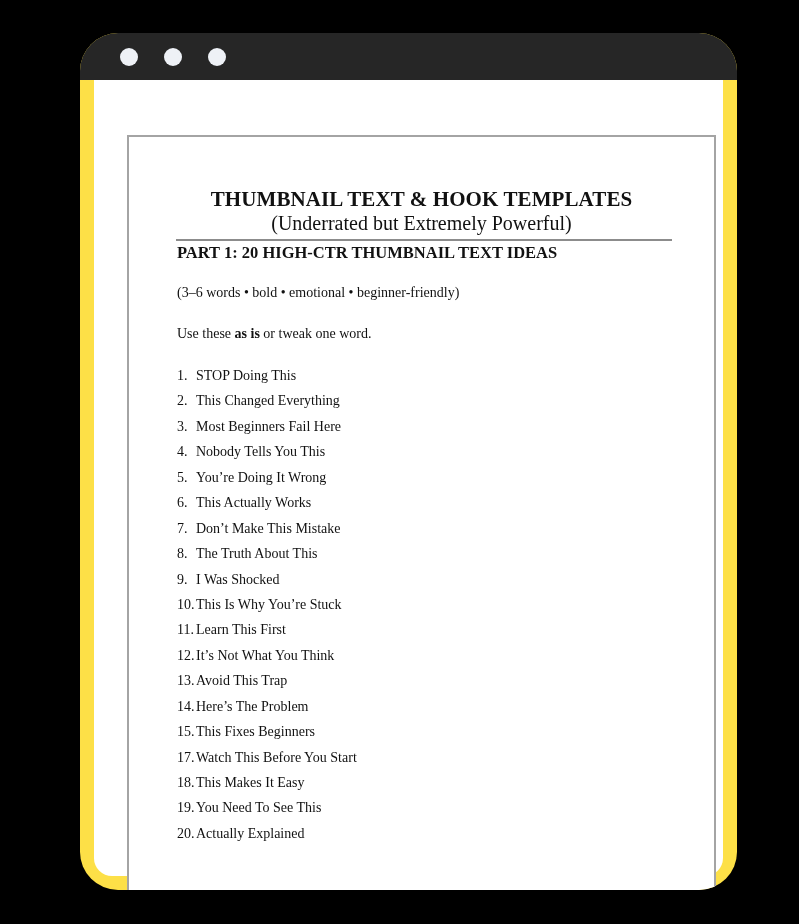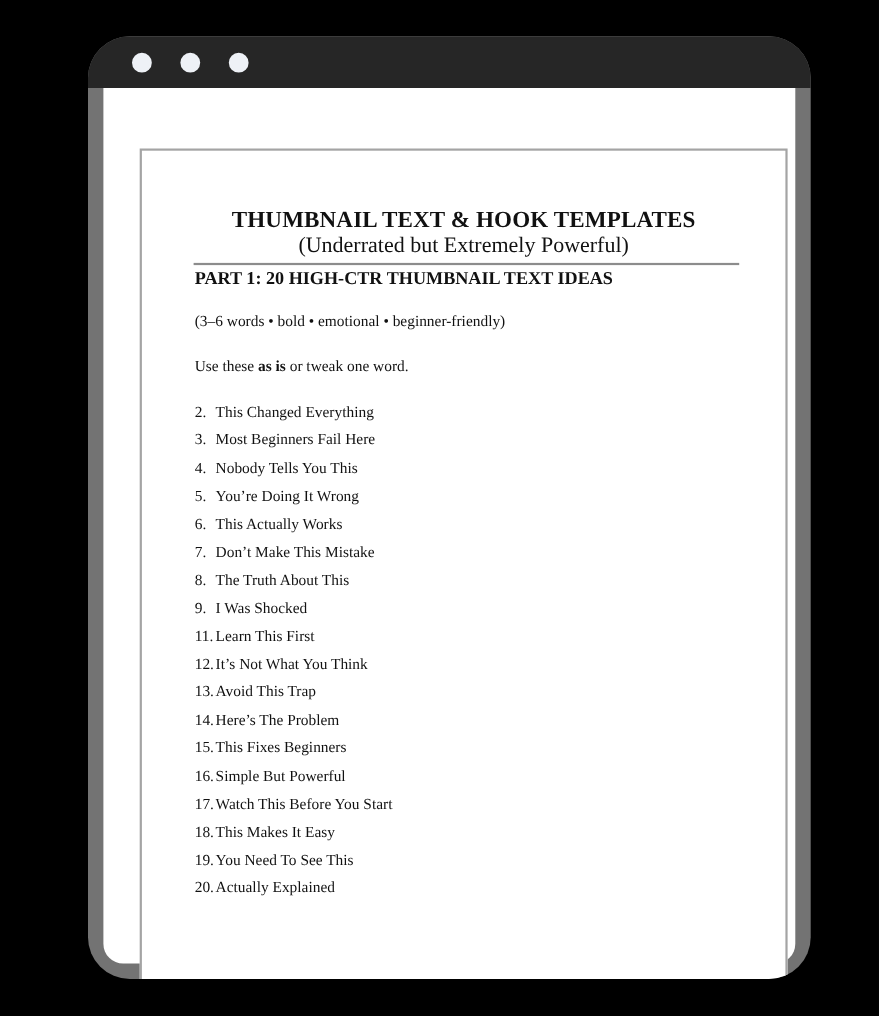--- a/index.html
+++ b/index.html
@@ -10,21 +10,21 @@
     height: 924px;
     overflow: hidden;
   }
   .window {
     position: absolute;
     left: 80px;
     top: 33px;
     width: 657px;
     height: 857px;
     border-radius: 38px;
-    background: #737373;
+    background: #fde047;
     overflow: hidden;
   }
   .titlebar {
     position: absolute;
     left: 0; top: 0;
     width: 100%;
     height: 47px;
     background: #262626;
   }
   .dot {
@@ -134,34 +134,35 @@
   </div>
   <div class="inner">
     <div class="page">
       <div class="doc-title">THUMBNAIL TEXT &amp; HOOK TEMPLATES</div>
       <div class="doc-subtitle">(Underrated but Extremely Powerful)</div>
       <div class="rule"></div>
       <div class="section-heading">PART 1: 20 HIGH-CTR THUMBNAIL TEXT IDEAS</div>
       <div class="note">(3–6 words • bold • emotional • beginner-friendly)</div>
       <div class="instruction"><span>Use these </span><b>as is</b><span> or tweak one word.</span></div>
       <ol class="list">
+        <li><span class="num">1.</span><span>STOP Doing This</span></li>
         <li><span class="num">2.</span><span>This Changed Everything</span></li>
         <li><span class="num">3.</span><span>Most Beginners Fail Here</span></li>
         <li><span class="num">4.</span><span>Nobody Tells You This</span></li>
         <li><span class="num">5.</span><span>You’re Doing It Wrong</span></li>
         <li><span class="num">6.</span><span>This Actually Works</span></li>
         <li><span class="num">7.</span><span>Don’t Make This Mistake</span></li>
         <li><span class="num">8.</span><span>The Truth About This</span></li>
         <li><span class="num">9.</span><span>I Was Shocked</span></li>
+        <li><span class="num">10.</span><span>This Is Why You’re Stuck</span></li>
         <li><span class="num">11.</span><span>Learn This First</span></li>
         <li><span class="num">12.</span><span>It’s Not What You Think</span></li>
         <li><span class="num">13.</span><span>Avoid This Trap</span></li>
         <li><span class="num">14.</span><span>Here’s The Problem</span></li>
         <li><span class="num">15.</span><span>This Fixes Beginners</span></li>
-        <li><span class="num">16.</span><span>Simple But Powerful</span></li>
         <li><span class="num">17.</span><span>Watch This Before You Start</span></li>
         <li><span class="num">18.</span><span>This Makes It Easy</span></li>
         <li><span class="num">19.</span><span>You Need To See This</span></li>
         <li><span class="num">20.</span><span>Actually Explained</span></li>
       </ol>
     </div>
   </div>
 </div>
 
 </body></html>

